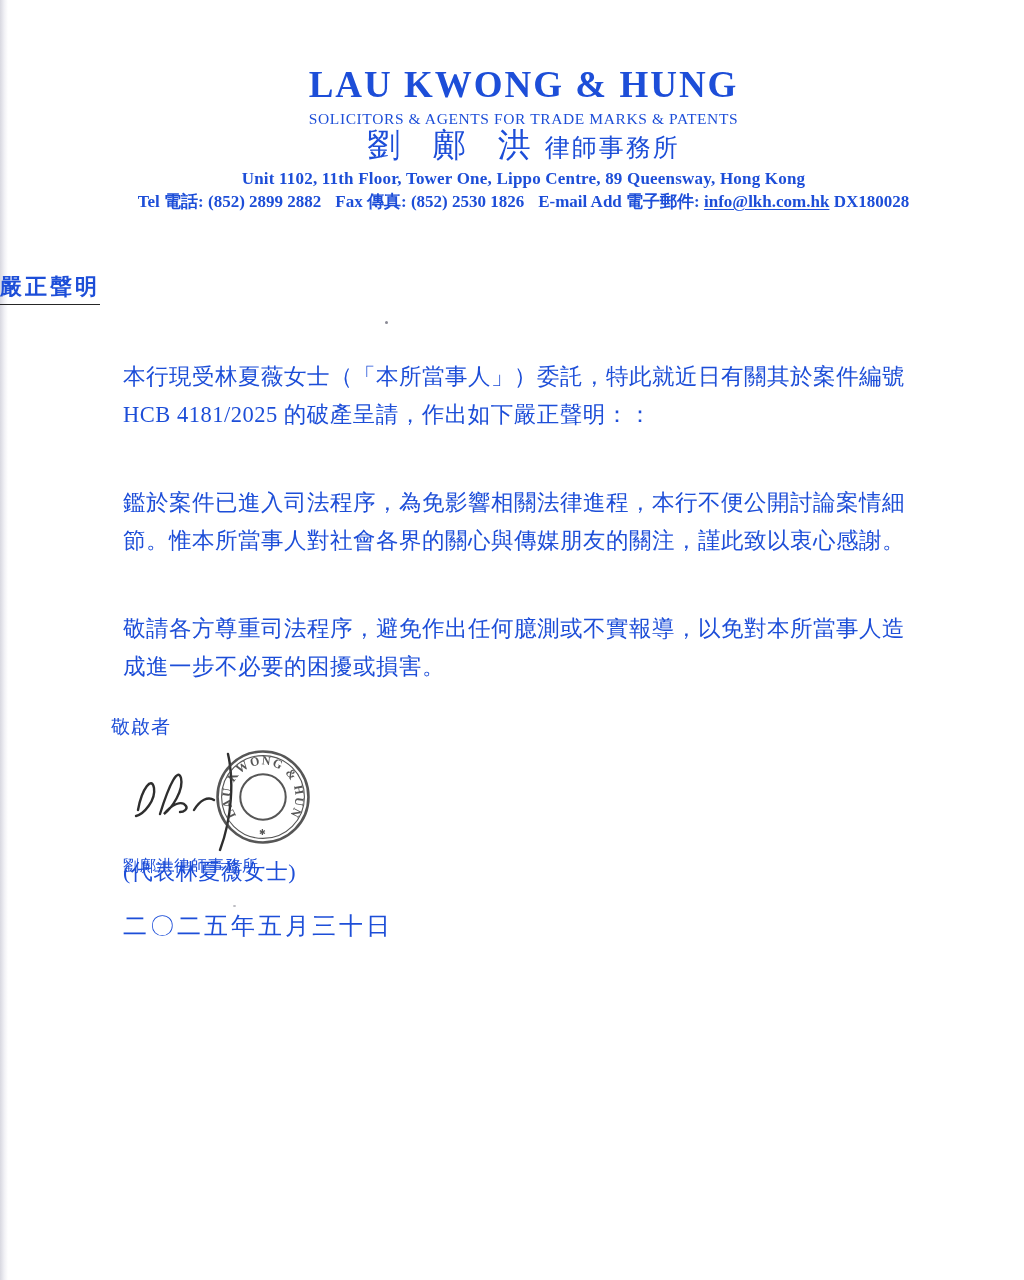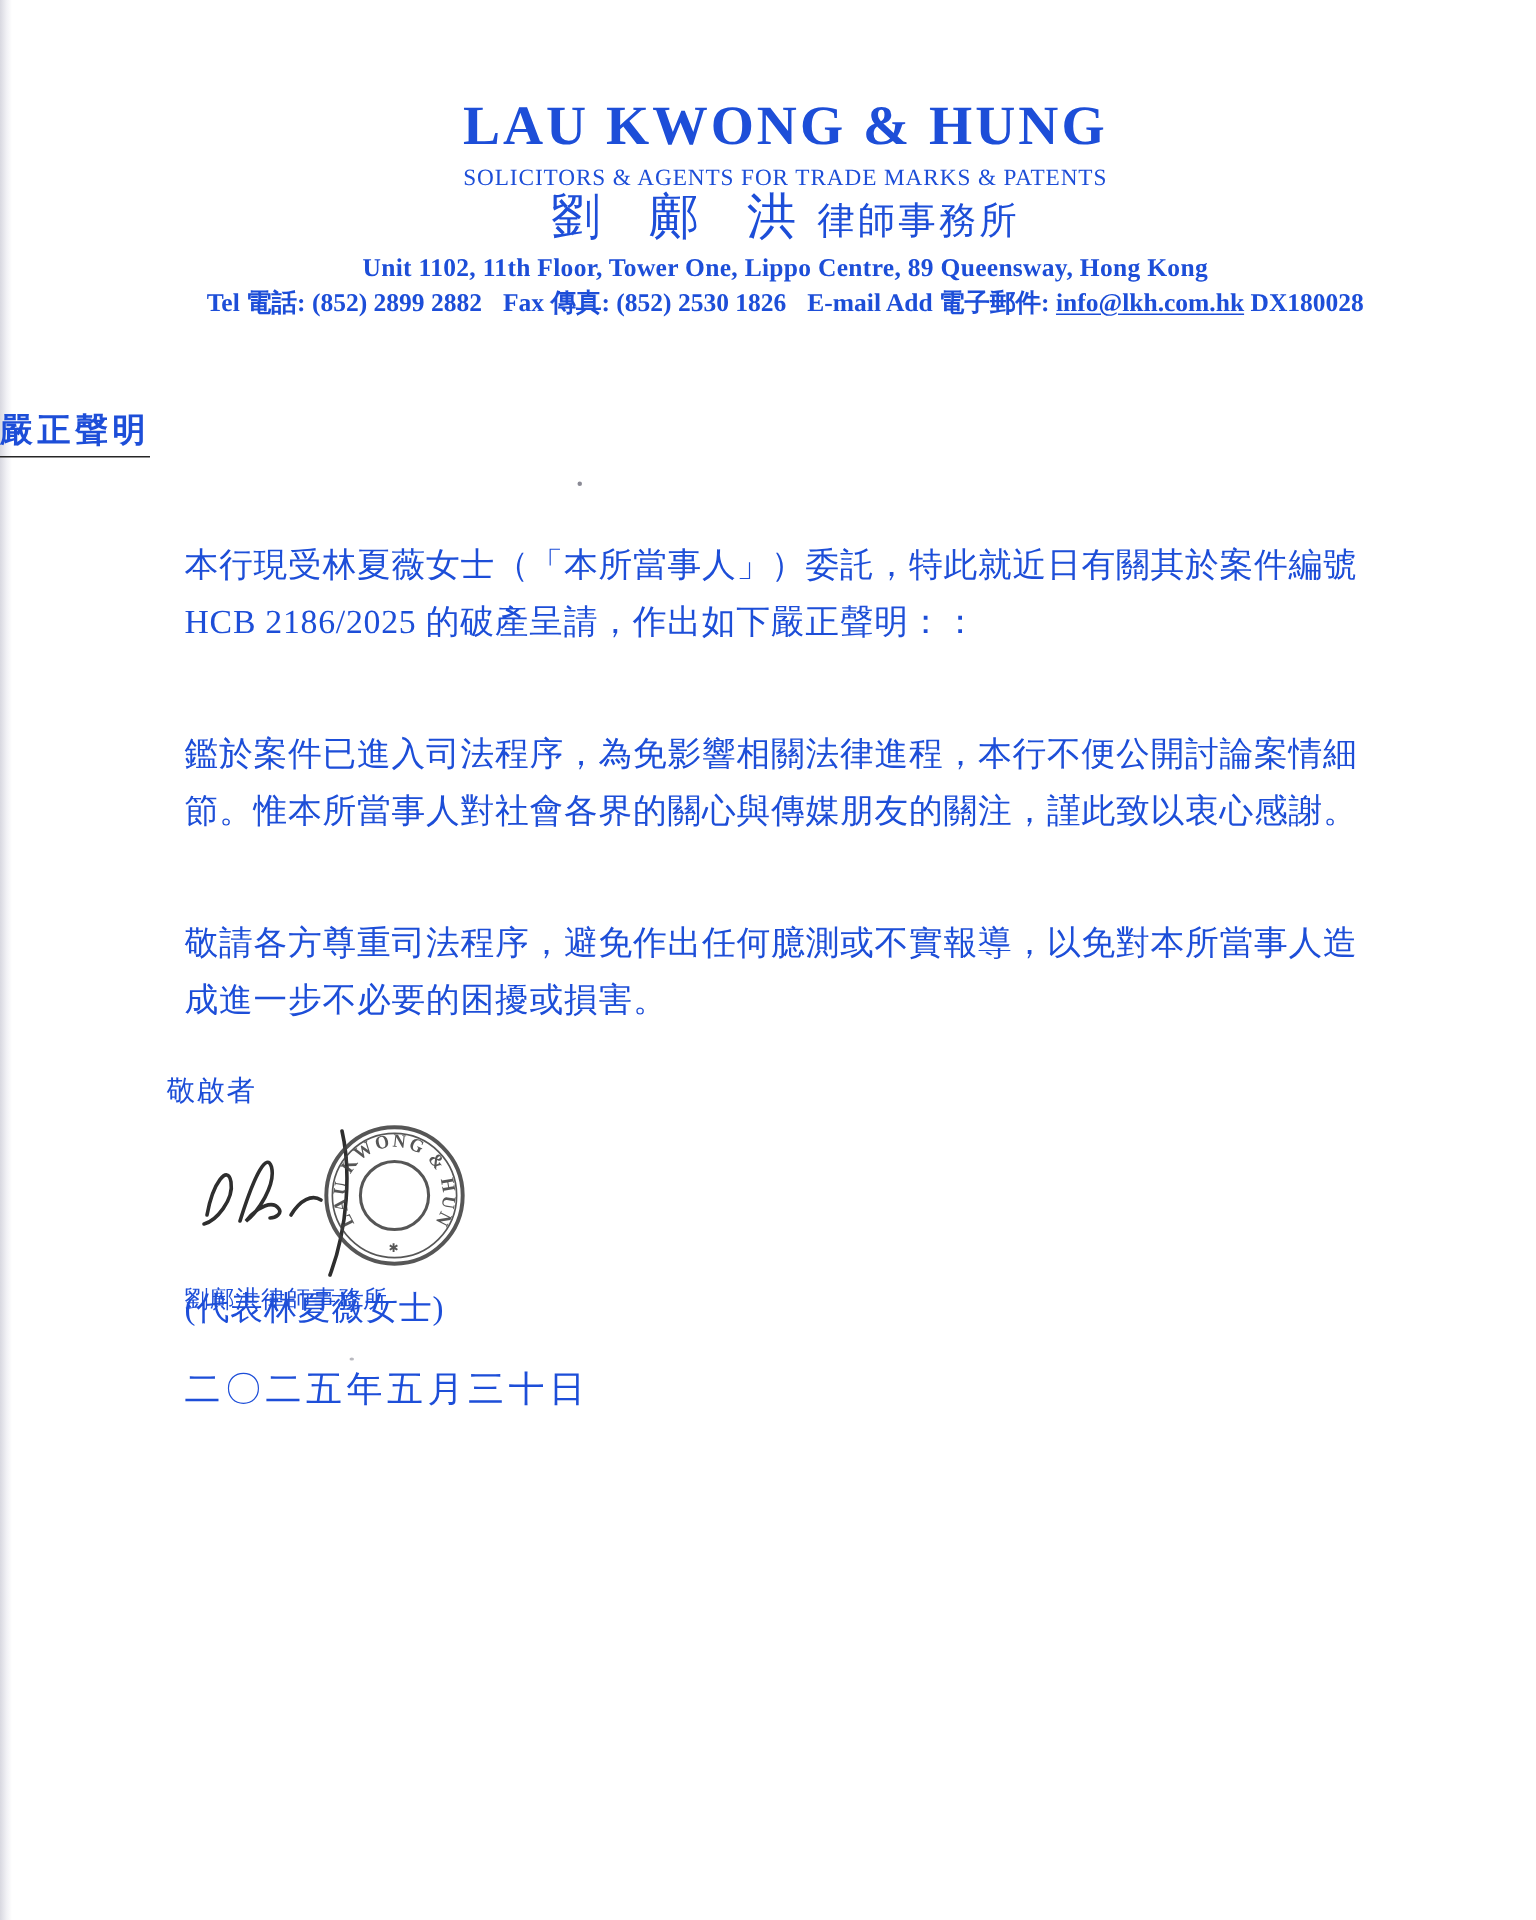--- a/index.html
+++ b/index.html
@@ -86,21 +86,21 @@
     <div class="firm-zh"><span class="firm-zh-big">劉 鄺 洪</span><span class="firm-zh-small">律師事務所</span></div>
     <div class="addr-en">Unit 1102, 11th Floor, Tower One, Lippo Centre, 89 Queensway, Hong Kong</div>
     <div class="contact"><span class="grp"><span>Tel 電話: </span><span>(852) 2899 2882</span></span><span class="grp"><span>Fax 傳真: </span><span>(852) 2530 1826</span></span><span class="grp"><span>E-mail Add 電子郵件: </span><span class="email-txt">info@lkh.com.hk</span><span> DX180028</span></span></div>
   </div>
 
   <div class="doc-title">
     <span>嚴正聲明</span>
   </div>
 
   <div class="body-text">
-    <p>本行現受林夏薇女士（「本所當事人」）委託，特此就近日有關其於案件編號 HCB 2186/2025 的破產呈請，作出如下嚴正聲明：：</p>
+    <p>本行現受林夏薇女士（「本所當事人」）委託，特此就近日有關其於案件編號 HCB 4181/2025 的破產呈請，作出如下嚴正聲明：：</p>
     <p>鑑於案件已進入司法程序，為免影響相關法律進程，本行不便公開討論案情細節。惟本所當事人對社會各界的關心與傳媒朋友的關注，謹此致以衷心感謝。</p>
     <p>敬請各方尊重司法程序，避免作出任何臆測或不實報導，以免對本所當事人造成進一步不必要的困擾或損害。</p>
   </div>
 
   <div class="salutation">敬啟者</div>
 
   <svg class="signature-svg" viewBox="0 0 175 108" aria-hidden="true">
     <g fill="none" stroke="#2e2e2e" stroke-width="2.4" stroke-linecap="round">
       <path d="M 12,62 C 16,40 26,28 28,40 C 30,52 18,66 10,68"></path>
       <path d="M 34,66 C 44,34 52,20 55,30 C 58,42 46,60 38,66 C 46,56 56,52 60,58 C 62,61 58,64 54,64"></path>

